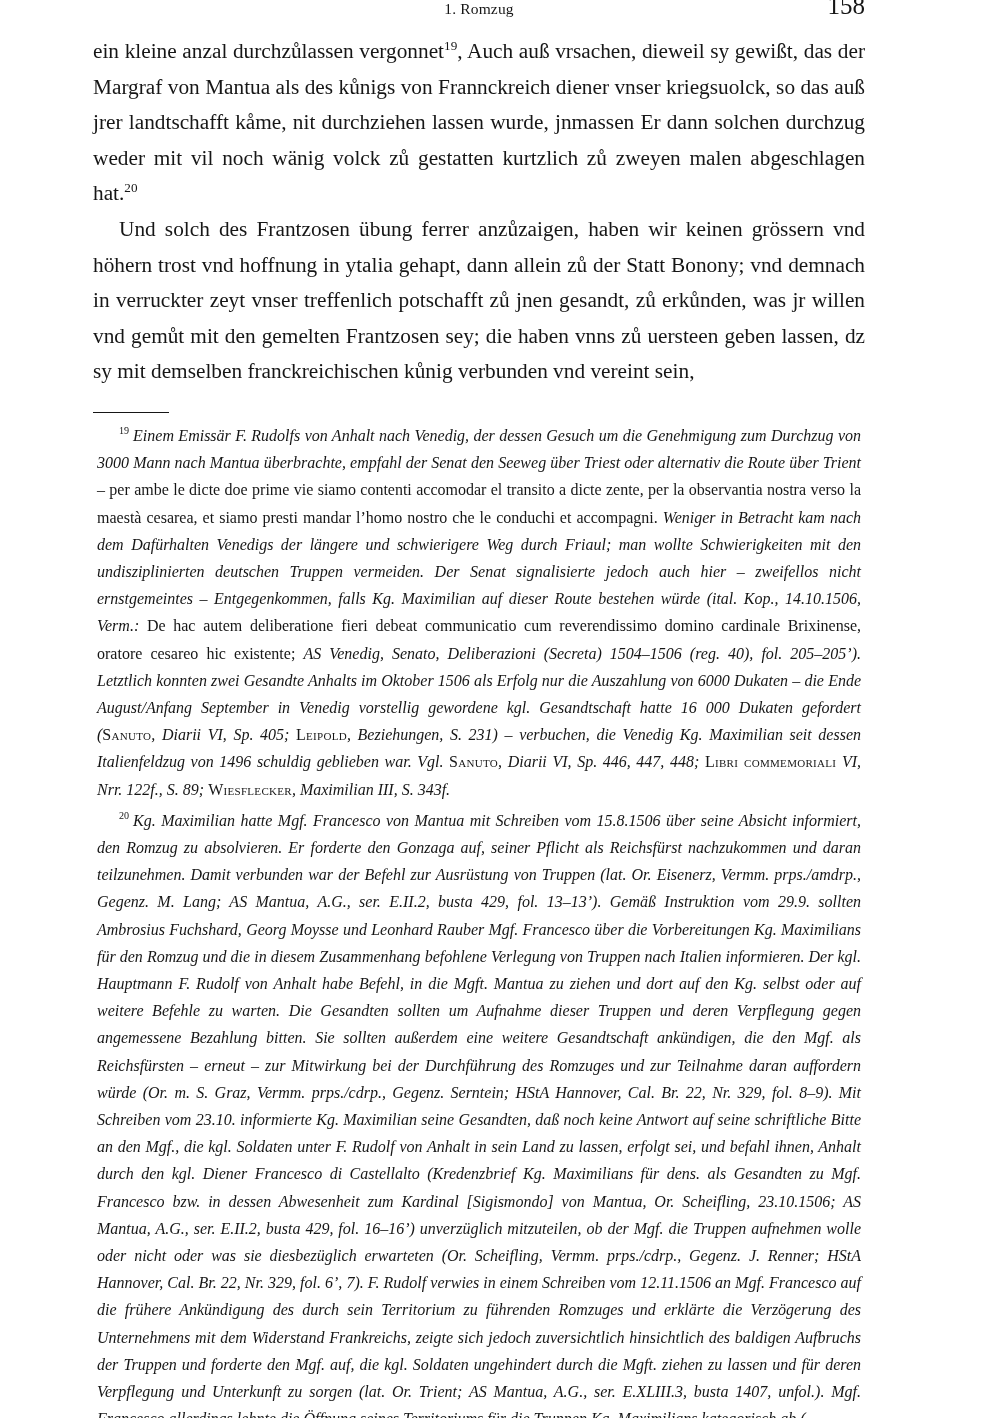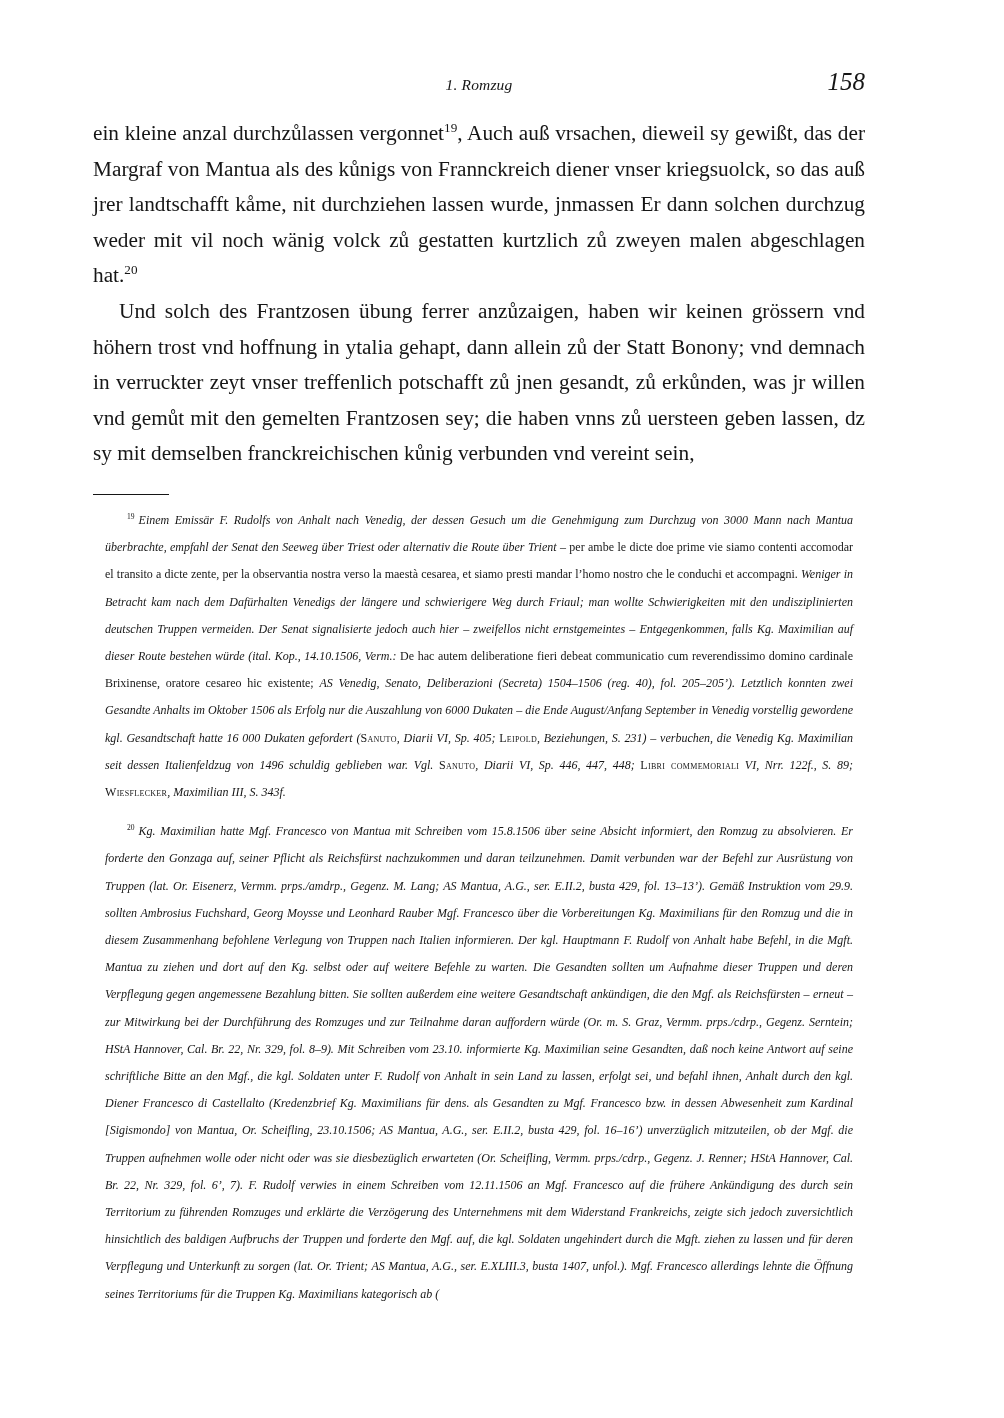--- a/index.html
+++ b/index.html
@@ -22,43 +22,40 @@
     left: 93px;
     top: 0;
     width: 772px;
     height: 1418px;
   }
 
   
   .running-head {
     position: relative;
     height: 34px;
-    margin-top: 76px;
-    font-style: italic;
   }
   .running-head-title {
     position: absolute;
     left: 0;
     right: 0;
     top: 0;
     text-align: center;
     font-size: 15.5px;
     letter-spacing: 0.15px;
   }
   .running-head-folio {
     position: absolute;
     right: 0;
     top: -7px;
     font-size: 25px;
     line-height: 1;
   }
 
   
   .body-text {
-    margin-top: 6px;
     font-size: 21.3px;
     line-height: 35.6px;
     text-align: justify;
     text-justify: inter-word;
     hyphens: none;
   }
   .body-text p {
     margin: 0;
   }
   .body-text p.indent {
@@ -74,25 +71,25 @@
   .footnotes {
     margin-top: 22px;
   }
   .fn-rule {
     width: 76px;
     height: 0;
     border-top: 1px solid #161616;
     margin: 0 0 9px 0;
   }
   .footnote {
-    font-size: 12px;
+    font-size: 16px;
     line-height: 27.2px;
     text-align: justify;
     text-justify: inter-word;
-    margin: 12px;
+    margin: 4px;
     hyphens: none;
   }
   .footnote .fn-marker {
     font-size: 0.63em;
     line-height: 0;
     vertical-align: 0.66em;
     font-style: normal;
     margin-left: 22px;
     margin-right: 4px;
   }

